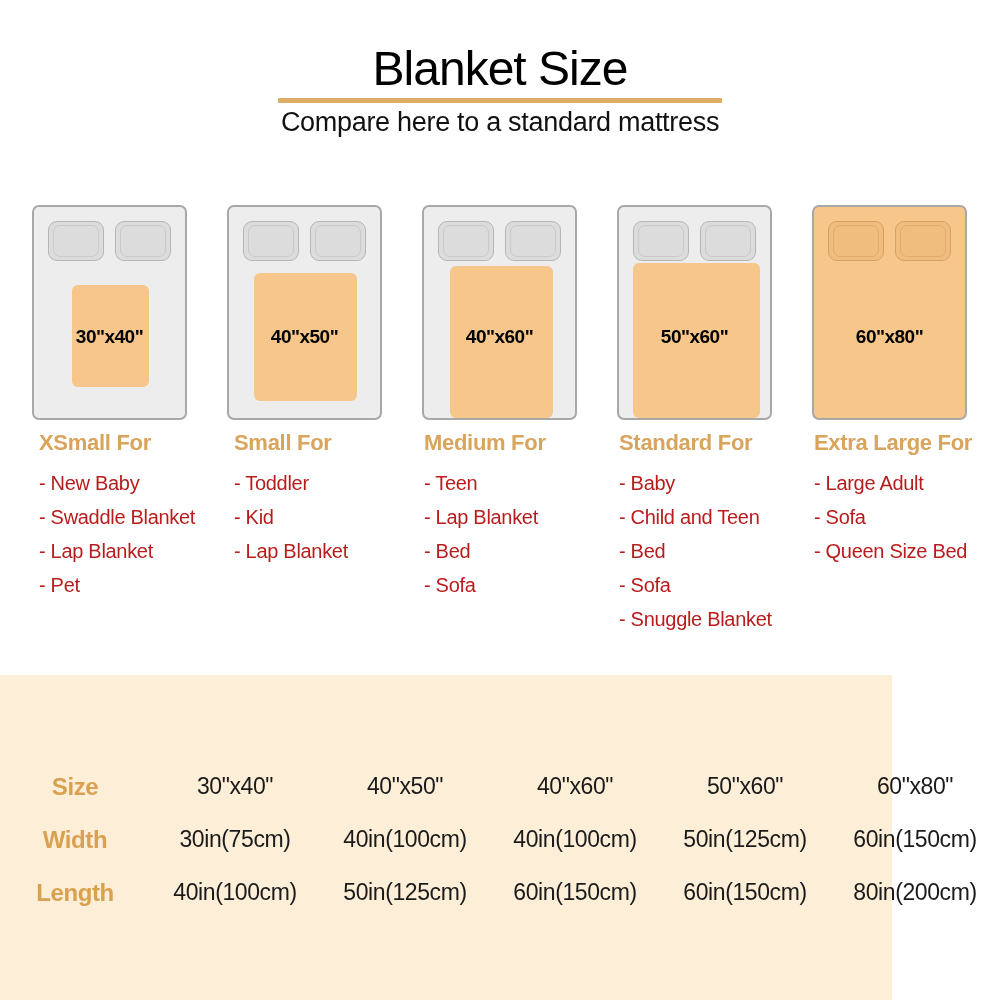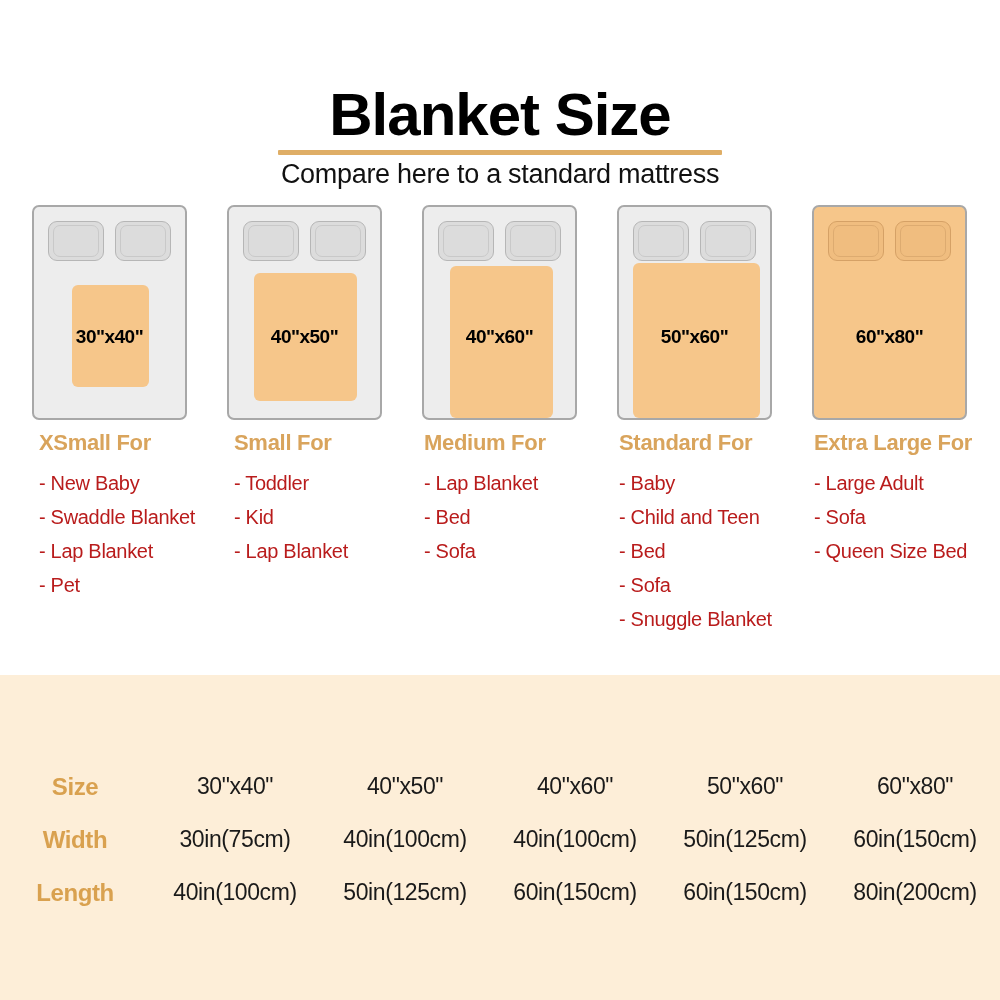--- a/index.html
+++ b/index.html
@@ -15,27 +15,26 @@
     position: relative;
   }
 
   
   #header {
     width: 1000px;
     padding-top: 44px;
     text-align: center;
   }
   #page-title {
-    font-size: 60px;
-    font-weight: bold;
+    font-size: 48px;
+    font-weight: normal;
     color: #000000;
     letter-spacing: -1px;
     line-height: 1.05;
     display: block;
-    margin-top: 39px;
   }
   #title-underline {
     width: 444px;
     height: 5px;
     background: #dfae66;
     margin: 4px auto 0 auto;
     border-radius: 1px;
   }
   #page-subtitle {
     font-size: 27px;
@@ -145,21 +144,21 @@
     line-height: 34px;
     white-space: nowrap;
     letter-spacing: -0.3px;
   }
 
   
   #table-panel {
     position: absolute;
     left: 0;
     top: 675px;
-    width: 1000px;
+    width: 892px;
     height: 325px;
     background: #fdeed8;
   }
   #size-table {
     position: absolute;
     top: 85px;
     left: 0;
     width: 1000px;
     border-collapse: collapse;
     table-layout: fixed;
@@ -256,20 +255,21 @@
     <ul class="col-list">
       <li>- Toddler</li>
       <li>- Kid</li>
       <li>- Lap Blanket</li>
     </ul>
   </div>
 
   <div class="text-col" style="left:415px;">
     <span class="col-heading">Medium For</span>
     <ul class="col-list">
+      <li>- Teen</li>
       <li>- Lap Blanket</li>
       <li>- Bed</li>
       <li>- Sofa</li>
     </ul>
   </div>
 
   <div class="text-col" style="left:610px;">
     <span class="col-heading">Standard For</span>
     <ul class="col-list">
       <li>- Baby</li>

